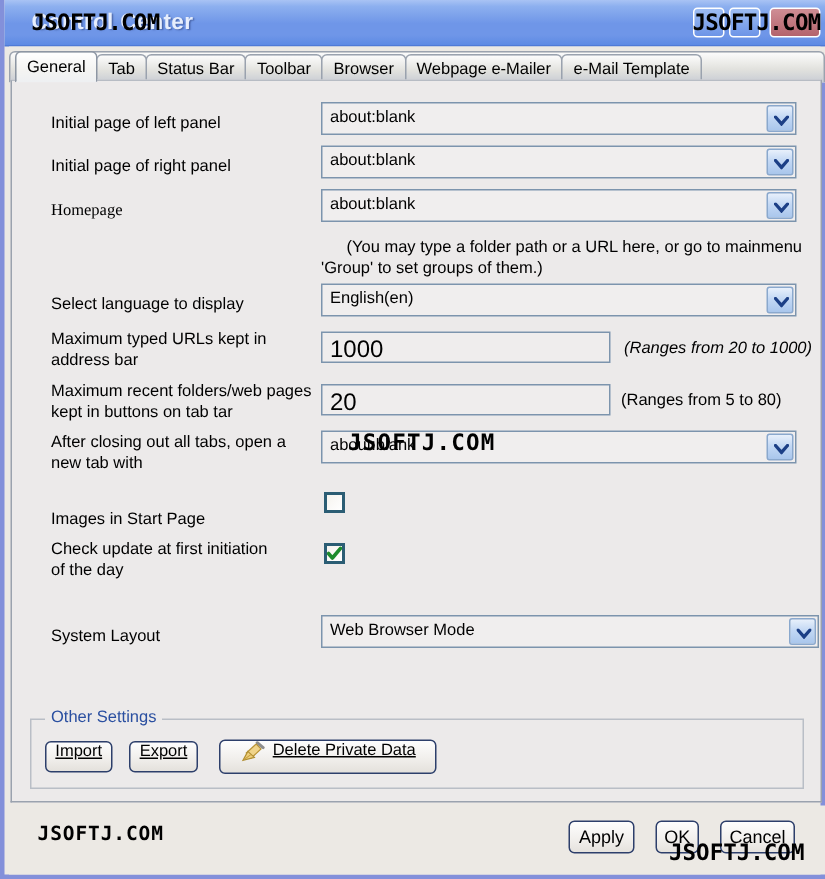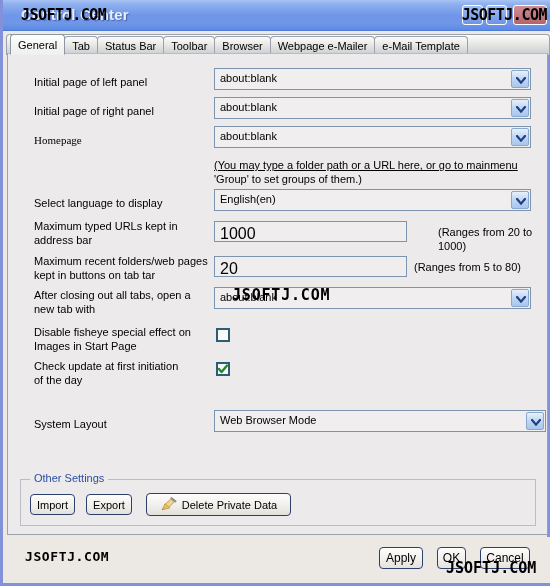--- a/index.html
+++ b/index.html
@@ -125,21 +125,21 @@
   }
   #group-title{
     position:absolute;left:22px;top:418px;
     font-size:11px;color:#2a4fa0;background:#eceaea;padding:0 4px;
   }
   .btn{
     position:absolute;box-sizing:border-box;height:21px;
     background:linear-gradient(to bottom,#fdfdfd 0%,#f1efec 55%,#e4e1dc 100%);
     border:1px solid #2d3f6b;border-radius:4px;
     font-size:11px;color:#000;
-    display:flex;align-items:center;justify-content:center;
+    display:flex;align-items:flex-start;justify-content:center;text-decoration:underline;
   }
   .btn .bi{margin-right:5px;display:inline-block;line-height:0;}
 
   
   #footer{
     position:absolute;left:3px;top:537px;width:544px;height:46px;
     background:#ece9e4;
   }
   .fbtn{
     position:absolute;height:22px;box-sizing:border-box;
@@ -201,59 +201,58 @@
       <div class="lbl" style="left:26px;top:80px;font-family:Liberation Serif, serif;">Homepage</div>
       <div class="combo" style="left:206px;top:72px;width:317px;">
         <span class="val">about:blank</span>
         <span class="arrow">
           <svg width="10" height="7" viewBox="0 0 10 7">
               <path d="M1 1 L5 5.6 L9 1" stroke="#1c3f86" stroke-width="2.2" fill="none" stroke-linecap="round"></path>
             </svg>
         </span>
       </div>
 
-      <div class="hint" style="left:206px;top:104px;text-decoration:underline;">(You may type a folder path or a URL here, or go to mainmenu</div>
+      <div class="hint" style="left:223px;top:104px;">(You may type a folder path or a URL here, or go to mainmenu</div>
       <div class="hint" style="left:206px;top:118px;">'Group' to set groups of them.)</div>
 
       <div class="lbl" style="left:26px;top:143px;">Select language to display</div>
       <div class="combo" style="left:206px;top:135px;width:317px;">
         <span class="val">English(en)</span>
         <span class="arrow">
           <svg width="10" height="7" viewBox="0 0 10 7">
               <path d="M1 1 L5 5.6 L9 1" stroke="#1c3f86" stroke-width="2.2" fill="none" stroke-linecap="round"></path>
             </svg>
         </span>
       </div>
 
       <div class="lbl" style="left:26px;top:166px;">Maximum typed URLs kept in</div>
       <div class="lbl" style="left:26px;top:180px;">address bar</div>
       <div class="tinput" style="left:206px;top:167px;width:193px;">
         <span>1000</span>
       </div>
-      <div class="hint" style="left:430px;top:171px;">(Ranges from 20 to 1000)</div>
+      <div class="hint" style="left:408px;top:171px;font-style:italic;">(Ranges from 20 to 1000)</div>
 
       <div class="lbl" style="left:26px;top:201px;">Maximum recent folders/web pages</div>
       <div class="lbl" style="left:26px;top:215px;">kept in buttons on tab tar</div>
       <div class="tinput" style="left:206px;top:202px;width:193px;">
         <span>20</span>
       </div>
       <div class="hint" style="left:406px;top:206px;">(Ranges from 5 to 80)</div>
 
       <div class="lbl" style="left:26px;top:235px;">After closing out all tabs, open a</div>
       <div class="lbl" style="left:26px;top:249px;">new tab with</div>
       <div class="combo" style="left:206px;top:233px;width:317px;">
         <span class="val">about:blank</span>
         <span class="arrow">
           <svg width="10" height="7" viewBox="0 0 10 7">
               <path d="M1 1 L5 5.6 L9 1" stroke="#1c3f86" stroke-width="2.2" fill="none" stroke-linecap="round"></path>
             </svg>
         </span>
       </div>
 
-      <div class="lbl" style="left:26px;top:272px;">Disable fisheye special effect on</div>
       <div class="lbl" style="left:26px;top:286px;">Images in Start Page</div>
       <div class="cbx" style="left:208px;top:274px;"></div>
 
       <div class="lbl" style="left:26px;top:306px;">Check update at first initiation</div>
       <div class="lbl" style="left:26px;top:320px;">of the day</div>
       <div class="cbx" style="left:208px;top:308px;">
         <svg width="10" height="10" viewBox="0 0 10 10">
             <path d="M1 5 L3.6 8 L9 1.6" stroke="#1d8b2c" stroke-width="2.4" fill="none" stroke-linecap="round" stroke-linejoin="round"></path>
           </svg>
       </div>

